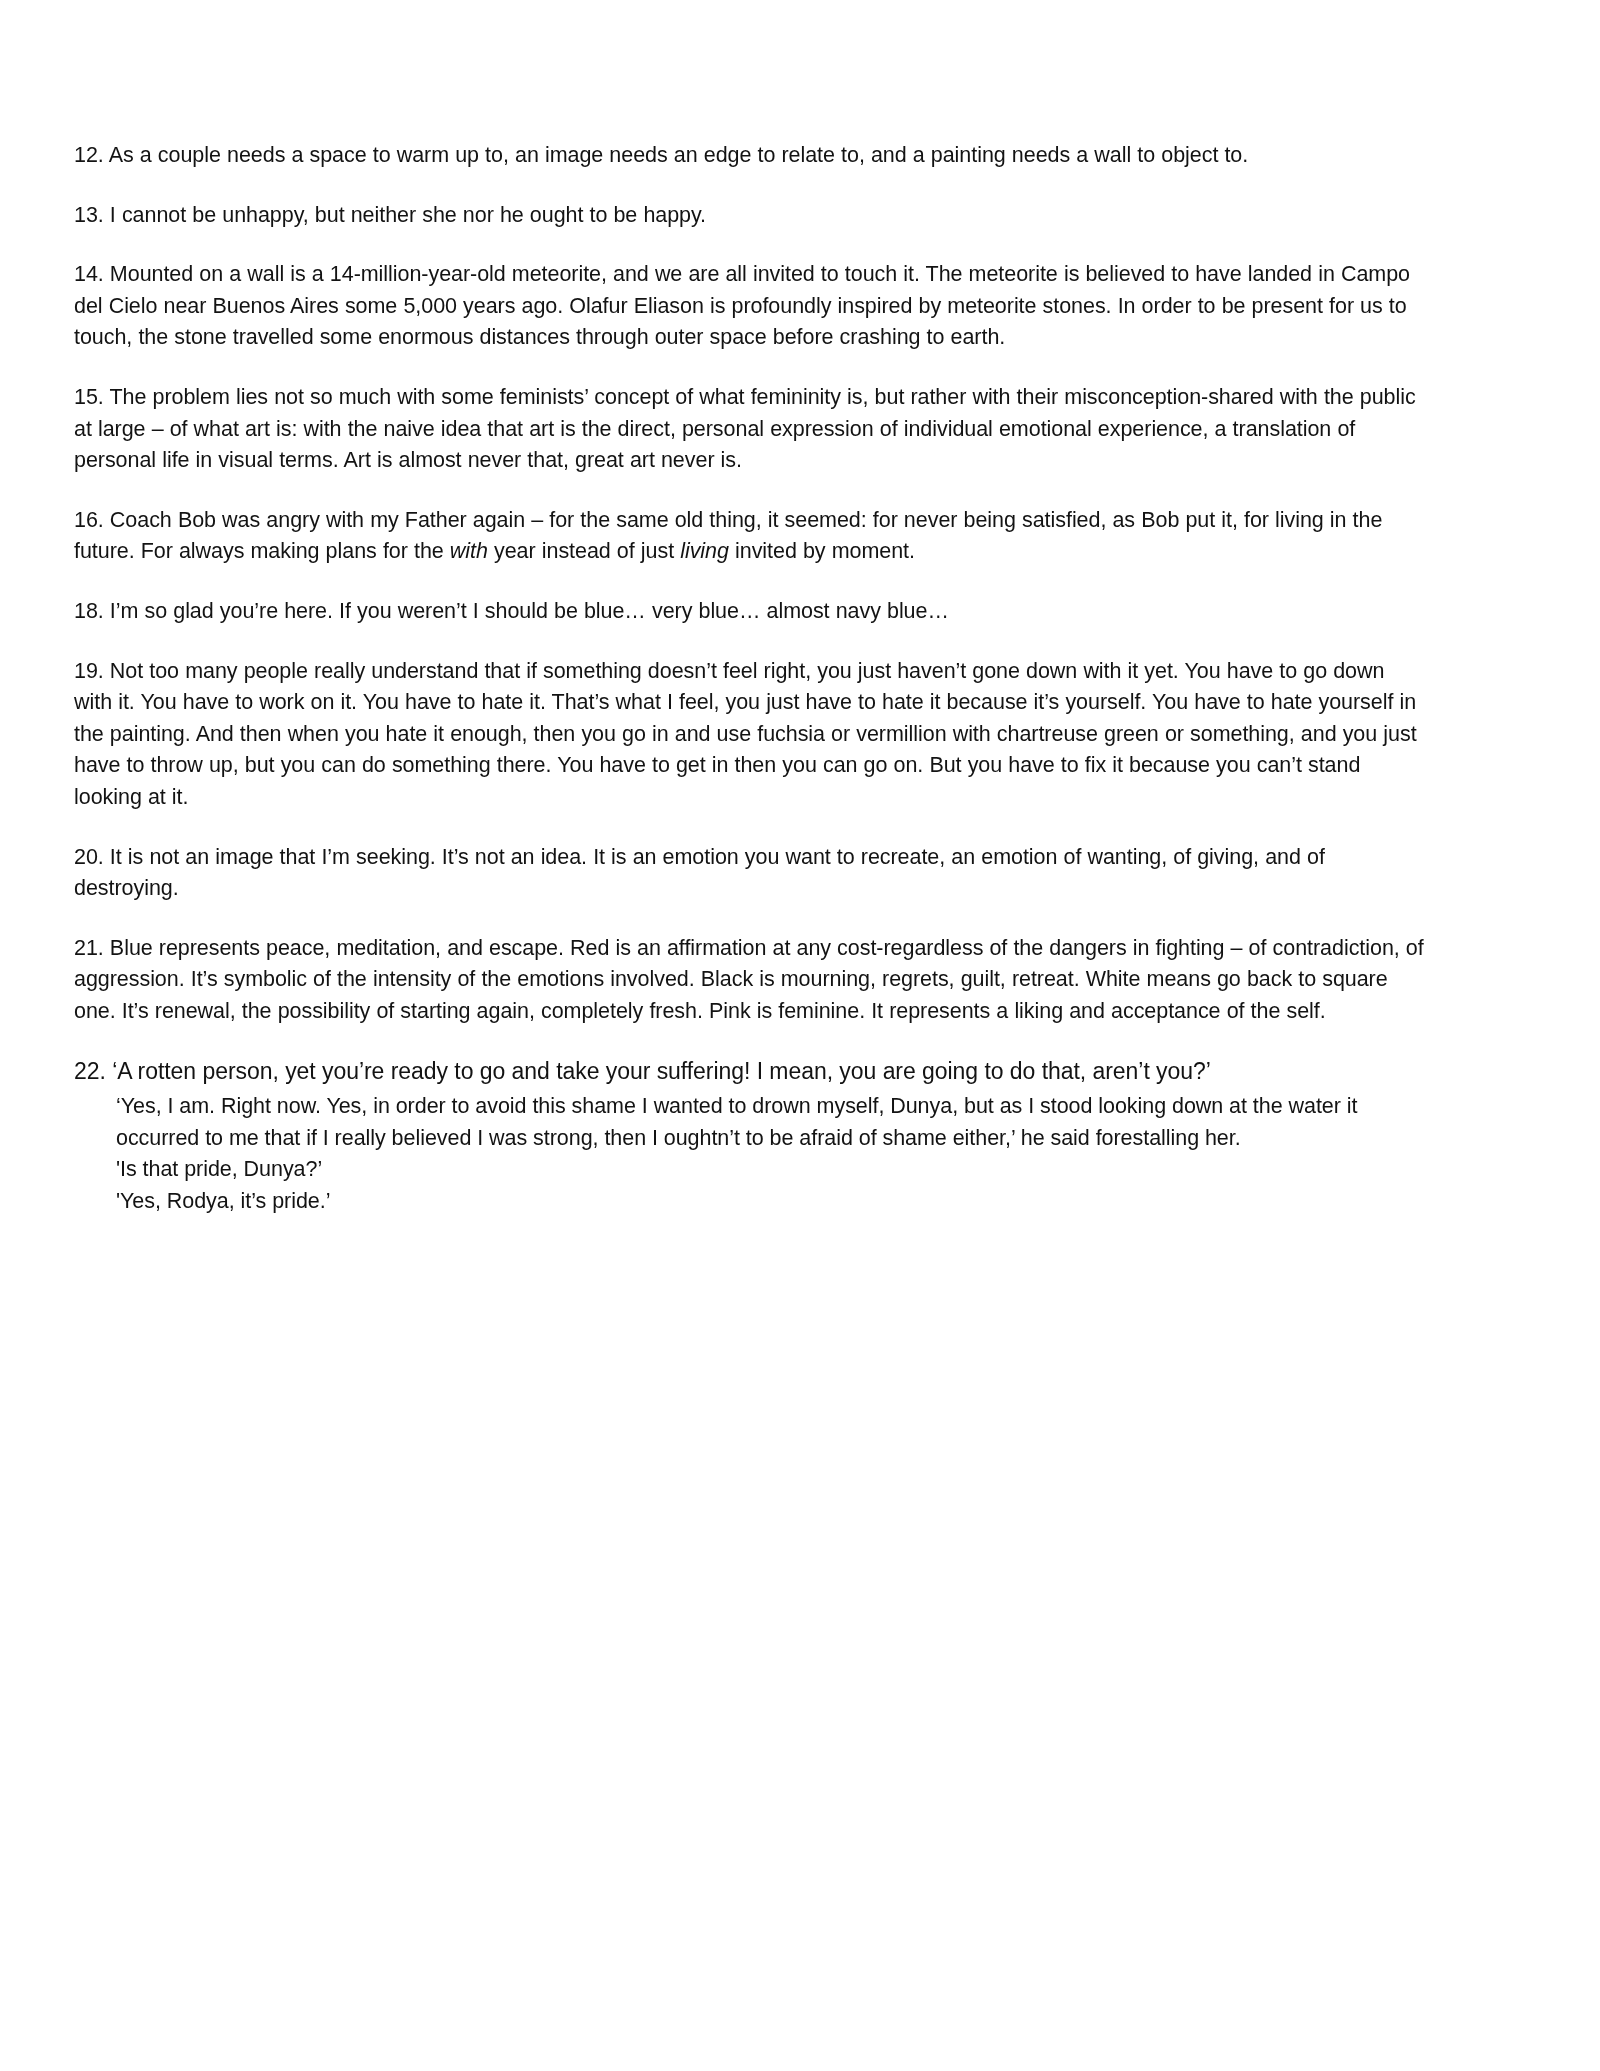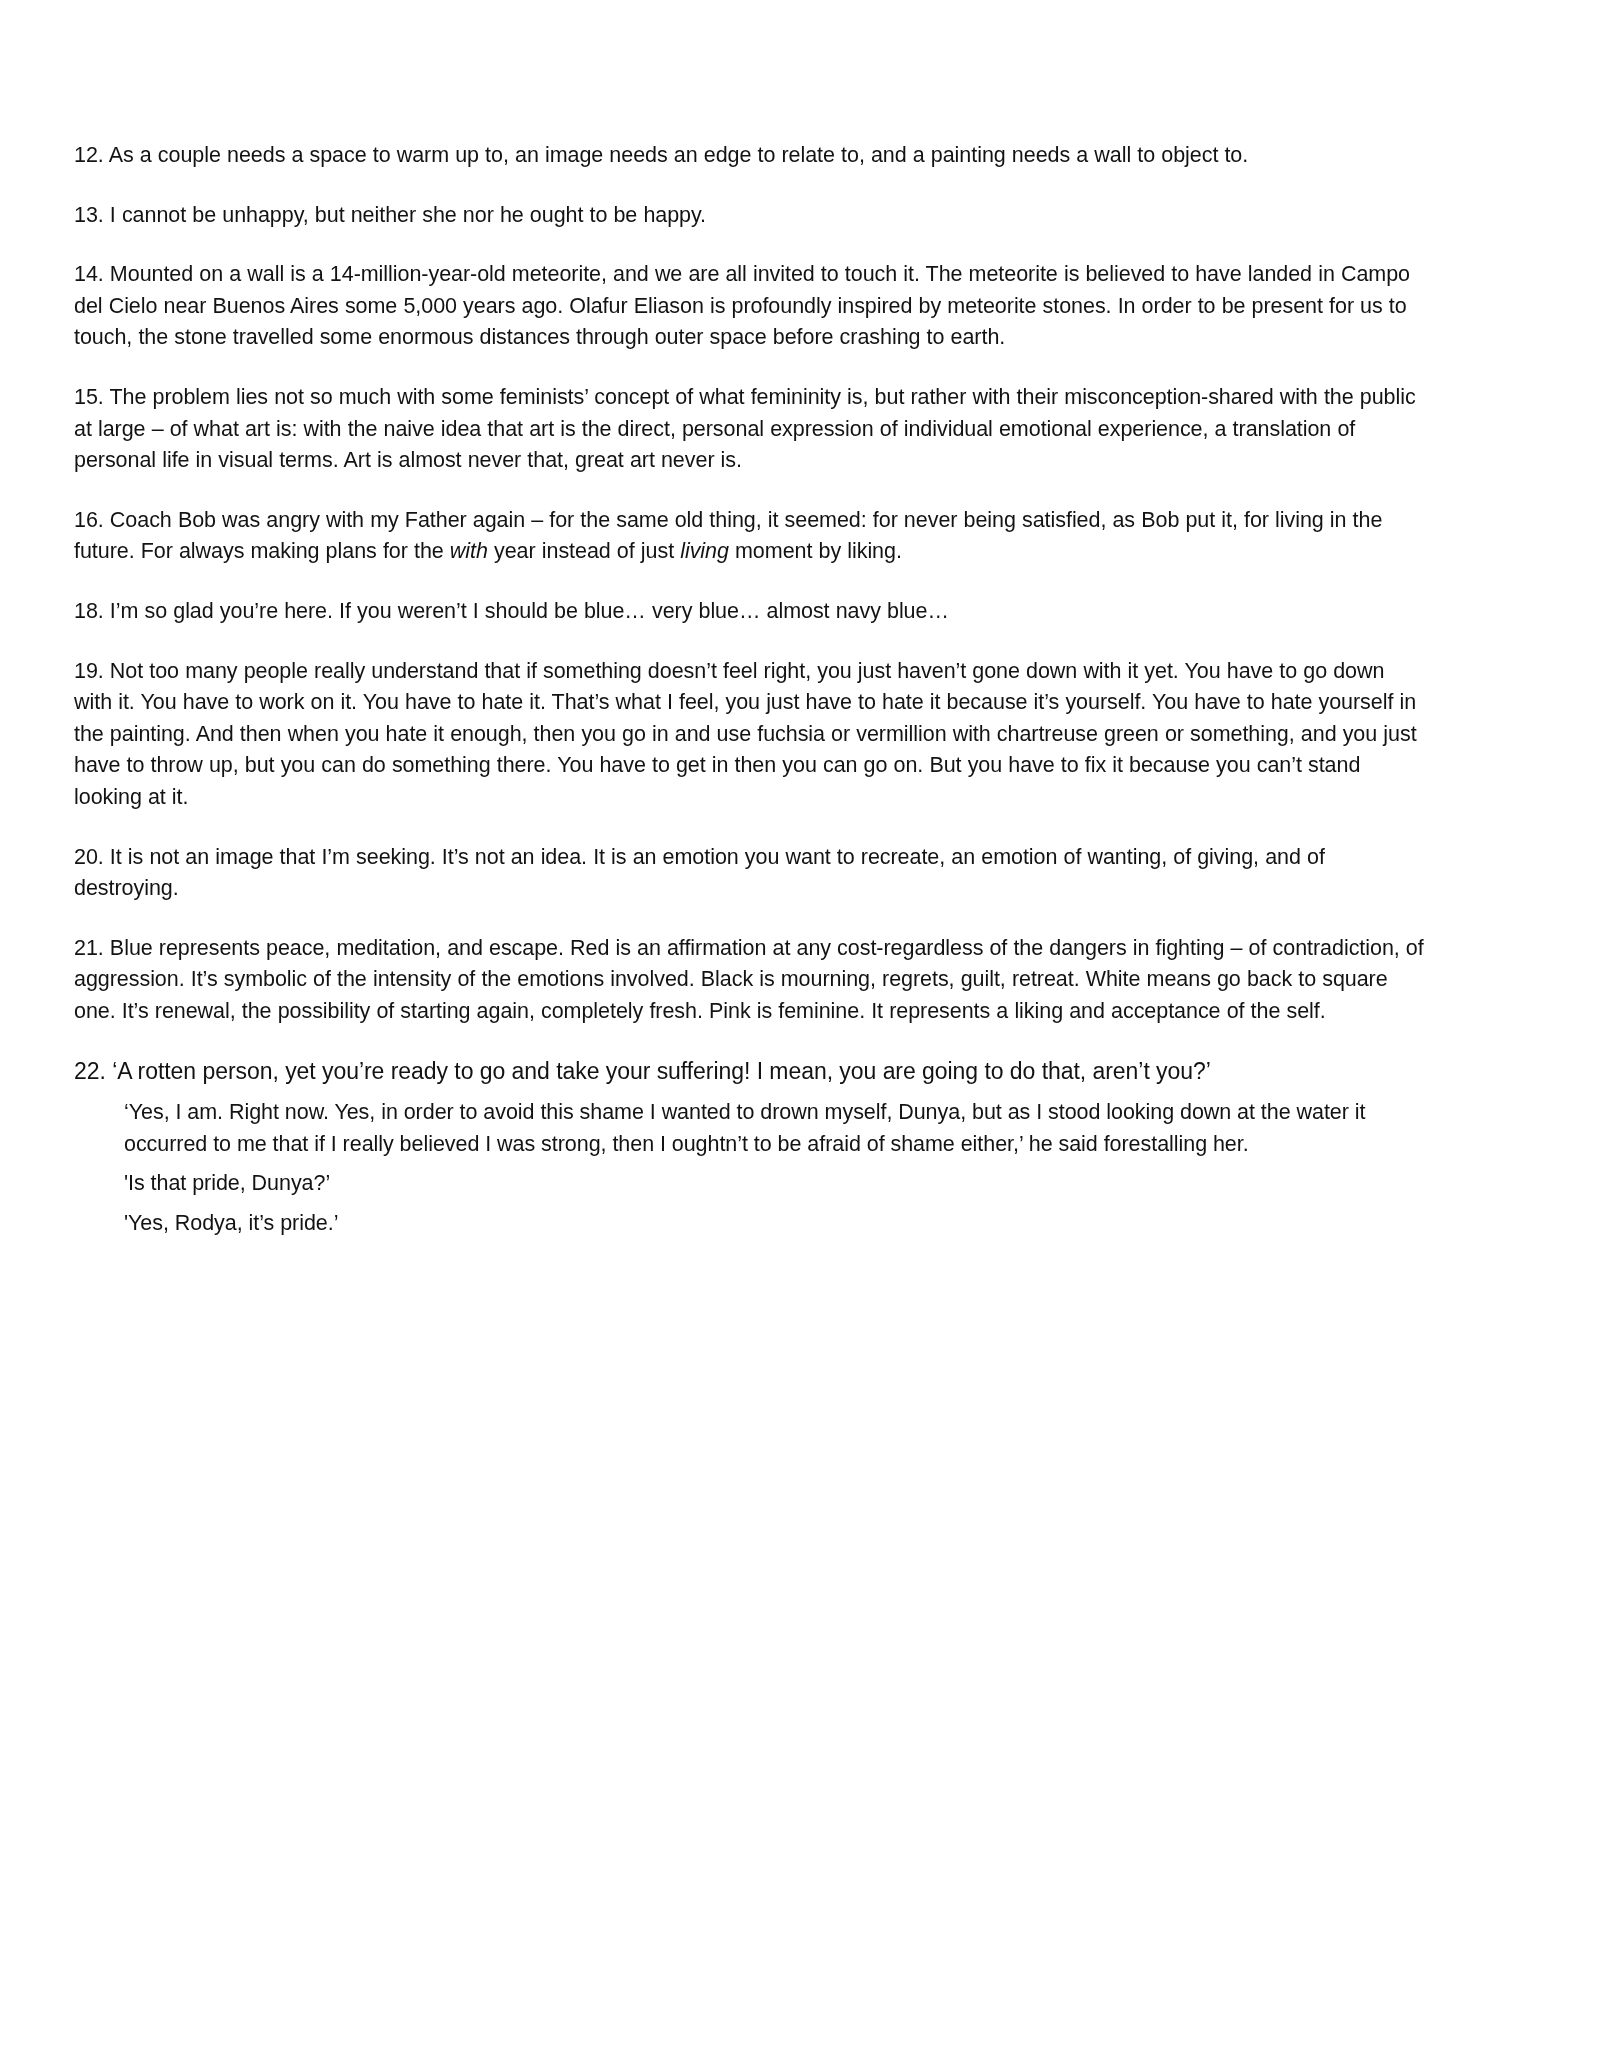--- a/index.html
+++ b/index.html
@@ -33,21 +33,21 @@
     margin-bottom: 0;
   }
   .italic {
     font-style: italic;
   }
   .dialogue-block {
     margin-top: 2px;
     margin-left: 42px;
   }
   .dialogue-line {
-    margin: 8px;
+    margin: 0;
     font-size: 21.5px;
     line-height: 1.47;
     color: #131313;
     letter-spacing: -0.05px;
   }
   .para-22 {
     margin-bottom: 0;
   }
   .para-22 .lead {
     margin: 0;
@@ -64,21 +64,21 @@
   <div class="doc-body">
 
     <p class="para">12. As a couple needs a space to warm up to, an image needs an edge to relate to, and a painting needs a wall to object to.</p>
 
     <p class="para">13. I cannot be unhappy, but neither she nor he ought to be happy.</p>
 
     <p class="para">14. Mounted on a wall is a 14-million-year-old meteorite, and we are all invited to touch it. The meteorite is believed to have landed in Campo del Cielo near Buenos Aires some 5,000 years ago. Olafur Eliason is profoundly inspired by meteorite stones. In order to be present for us to touch, the stone travelled some enormous distances through outer space before crashing to earth.</p>
 
     <p class="para">15. The problem lies not so much with some feminists’ concept of what femininity is, but rather with their misconception-shared with the public at large – of what art is: with the naive idea that art is the direct, personal expression of individual emotional experience, a translation of personal life in visual terms. Art is almost never that, great art never is.</p>
 
-    <p class="para"><span>16. Coach Bob was angry with my Father again – for the same old thing, it seemed: for never being satisfied, as Bob put it, for living in the future. For always making plans for the </span><span class="italic">with</span><span> year instead of just </span><span class="italic">living</span><span> moment by liking.</span></p>
+    <p class="para"><span>16. Coach Bob was angry with my Father again – for the same old thing, it seemed: for never being satisfied, as Bob put it, for living in the future. For always making plans for the </span><span class="italic">with</span><span> year instead of just </span><span class="italic">living</span><span> invited by moment.</span></p>
 
 
     <p class="para">18. I’m so glad you’re here. If you weren’t I should be blue… very blue… almost navy blue…</p>
 
     <p class="para">19. Not too many people really understand that if something doesn’t feel right, you just haven’t gone down with it yet. You have to go down with it. You have to work on it. You have to hate it. That’s what I feel, you just have to hate it because it’s yourself. You have to hate yourself in the painting. And then when you hate it enough, then you go in and use fuchsia or vermillion with chartreuse green or something, and you just have to throw up, but you can do something there. You have to get in then you can go on. But you have to fix it because you can’t stand looking at it.</p>
 
     <p class="para">20. It is not an image that I’m seeking. It’s not an idea. It is an emotion you want to recreate, an emotion of wanting, of giving, and of destroying.</p>
 
     <p class="para">21. Blue represents peace, meditation, and escape. Red is an affirmation at any cost-regardless of the dangers in fighting – of contradiction, of aggression. It’s symbolic of the intensity of the emotions involved. Black is mourning, regrets, guilt, retreat. White means go back to square one. It’s renewal, the possibility of starting again, completely fresh. Pink is feminine. It represents a liking and acceptance of the self.</p>
 

